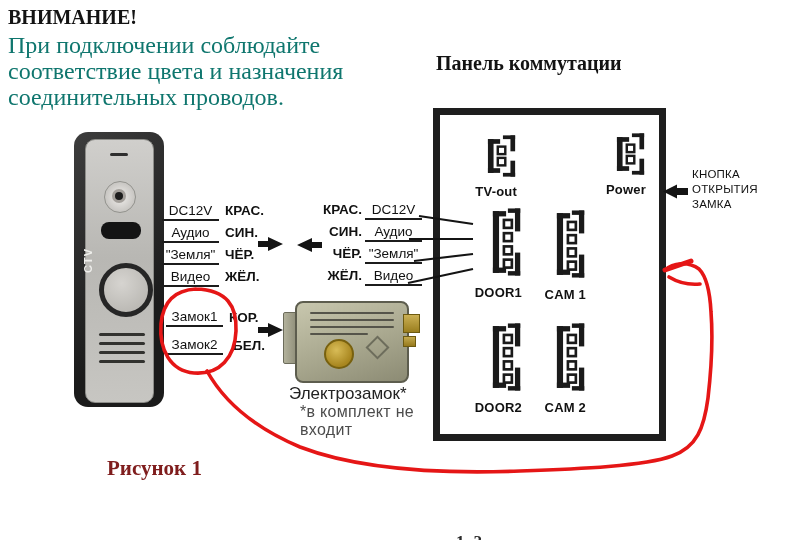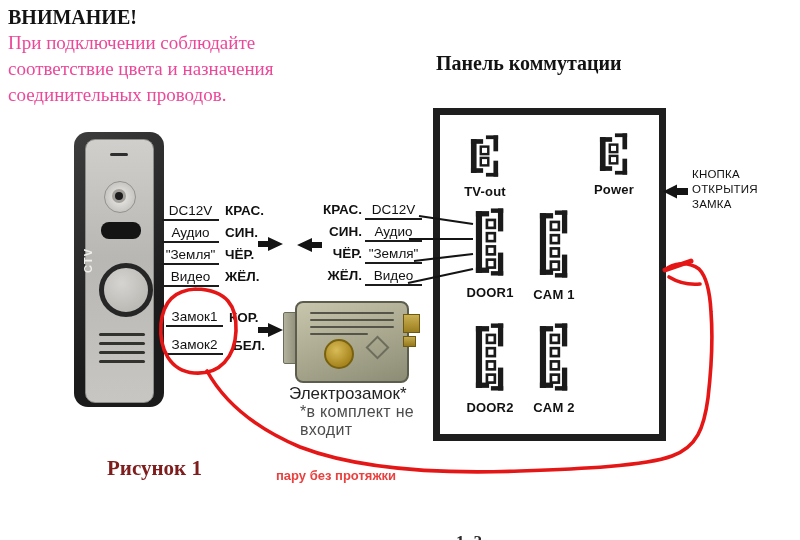--- a/index.html
+++ b/index.html
@@ -6,27 +6,27 @@
   body{
     width:800px;height:540px;position:relative;overflow:hidden;
     background:#ffffff;color:#161616;
     font-family:"Liberation Sans",sans-serif;
   }
   .abs{position:absolute;}
   .serif{font-family:"Liberation Serif",serif;text-align:center;}
 
   
   .notice-title{left:8px;top:6px;font-size:20px;font-weight:bold;color:#131313;}
-  .notice-line{left:8px;font-size:19px;color:#ec4899;}
+  .notice-line{left:8px;font-size:24px;color:#0f766e;}
 
   
   .panel-title{left:436px;top:52px;font-size:20px;font-weight:bold;color:#131313;}
   .panel-box{left:433px;top:108px;width:219px;height:319px;border:7px solid #1e1e1e;background:#fff;}
 
-  .connector{width:64px;text-align:center;}
+  .connector{width:64px;text-align:right;}
   .conn-label{margin-top:3px;font-size:13px;font-weight:bold;color:#111;letter-spacing:0.2px;white-space:nowrap;}
 
   
   .wire-row{display:flex;align-items:flex-start;height:22px;}
   .wire-label{width:57px;text-align:center;border-bottom:2px solid #1c1c1c;font-size:13.5px;color:#111;padding-bottom:1px;white-space:nowrap;}
   .wire-color{font-size:13.5px;font-weight:bold;color:#111;margin-left:6px;padding-bottom:2px;white-space:nowrap;}
   .wire-color-l{font-size:13.5px;font-weight:bold;color:#111;width:46px;text-align:right;margin-right:3px;padding-bottom:2px;white-space:nowrap;}
   .lock-row{display:flex;align-items:flex-end;height:28px;}
 
   
@@ -232,21 +232,20 @@
   <div class="el-diamond"></div>
   <div class="el-latch1"></div>
   <div class="el-latch2"></div>
   <div class="el-name">Электрозамок*</div>
   <div class="el-note">*в комплект не входит</div>
 </div>
 
 <div class="abs serif figure-caption">Рисунок 1</div>
 
 <div class="abs hand-note" id="hand-note" style="color: rgb(232, 65, 63);">
-  <div>пару без протяжки</div>
 </div>
 
 <div class="abs page-num">12</div>
 
 <svg class="overlay" width="800" height="540" viewBox="0 0 800 540">
 
   <g stroke="#141414" stroke-width="2.2" fill="none">
     <path d="M 419 216 L 473 224"></path>
     <path d="M 409 239 L 473 239"></path>
     <path d="M 414 261 L 473 254"></path>

